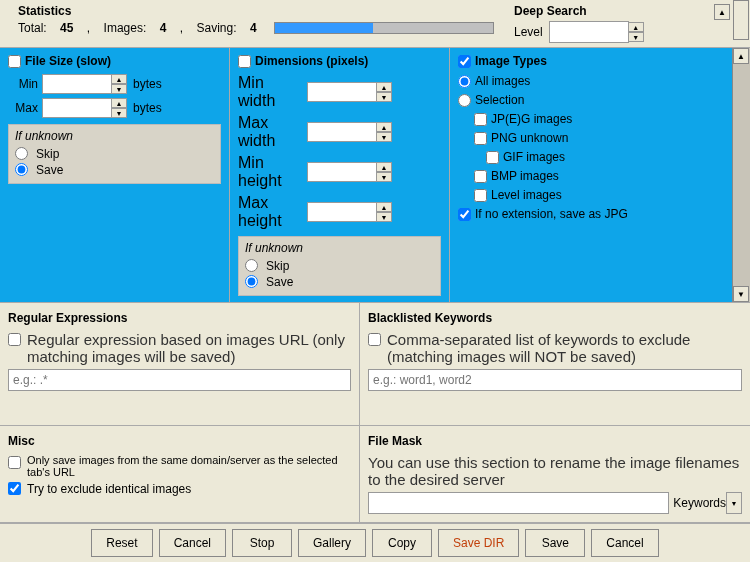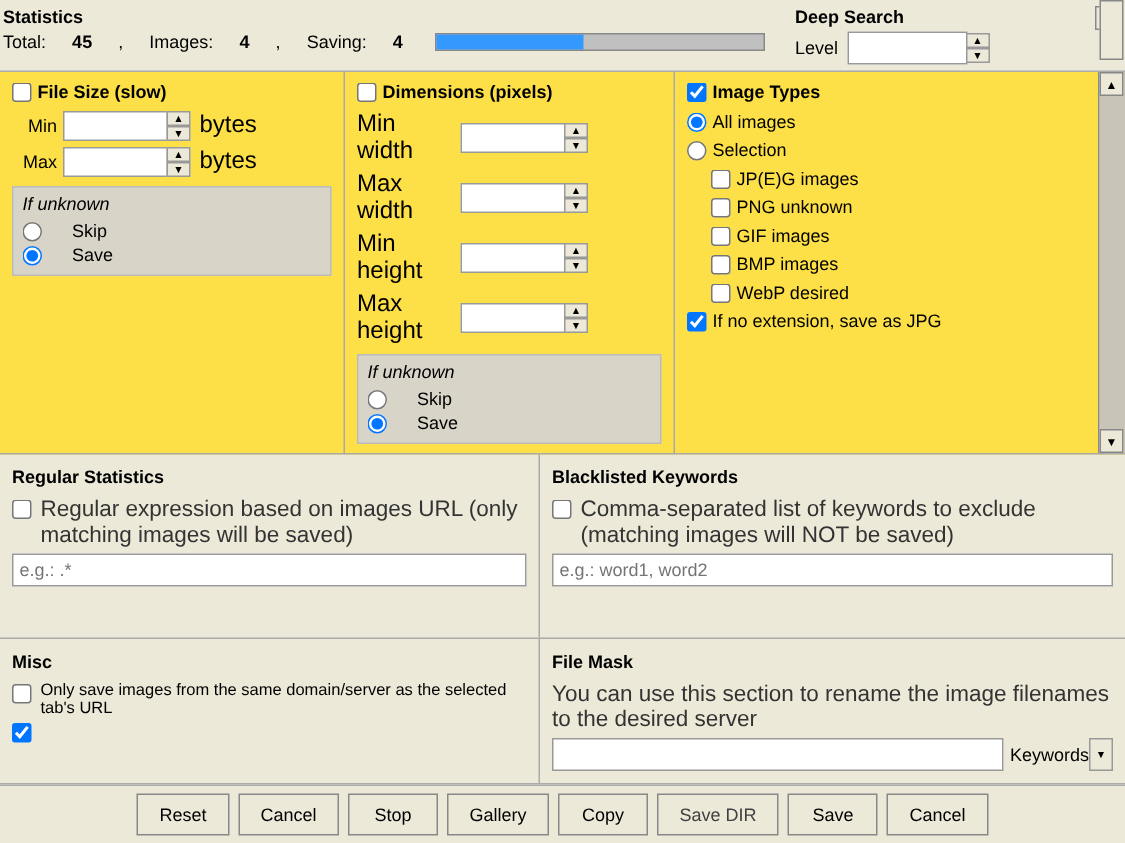--- a/index.html
+++ b/index.html
@@ -18,21 +18,21 @@
       background: #ece9d8;
       display: flex;
       flex-direction: column;
     }
 
     
     .top-bar {
       display: flex;
       background: #ece9d8;
       border-bottom: 1px solid #aaa;
-      padding: 4px 2px;
+      padding: 4px 18px;
       gap: 20px;
       align-items: flex-start;
     }
 
     .statistics-section {
       flex: 1;
     }
 
     .statistics-section .title {
       font-weight: bold;
@@ -83,21 +83,21 @@
       border: 1px solid #999;
       background: white;
       padding: 0 4px;
       font-size: 12px;
     }
 
     
     .options-row {
       display: flex;
       border-bottom: 1px solid #aaa;
-      background: #fde047;
+      background: #0ea5e9;
     }
 
     .file-size-box {
       width: 230px;
       border-right: 1px solid #aaa;
       padding: 6px 8px;
     }
 
     .dimensions-box {
       width: 220px;
@@ -134,41 +134,40 @@
     .num-input {
       width: 70px;
       height: 20px;
       border: 1px solid #999;
       background: white;
       padding: 0 4px;
       font-size: 12px;
     }
 
     .units-label {
-      font-size: 16px;
+      font-size: 12px;
       margin-left: 2px;
     }
 
     .if-unknown {
       margin-top: 6px;
       padding: 4px 6px;
       background: #d8d4c8;
       border: 1px solid #bbb;
     }
 
     .if-unknown-title {
       font-style: italic;
       margin-bottom: 4px;
       font-size: 12px;
     }
 
     .radio-row {
       display: flex;
-      align-items: center;
-      gap: 20px;
+      gap: 8px;
       margin-bottom: 2px;
     }
 
     
     .image-types-list {
       display: flex;
       flex-direction: column;
       gap: 3px;
     }
 
@@ -275,21 +274,21 @@
       height: 28px;
       padding: 0 14px;
       border: 1px solid #888;
       background: #ece9d8;
       cursor: pointer;
       font-size: 12px;
       min-width: 60px;
     }
 
     .btn:disabled {
-      color: #404040;
+      color: #c2410c;
       cursor: default;
     }
 
     .scrollbar-thumb {
       width: 16px;
       height: 40px;
       background: #ece9d8;
       border: 1px solid #888;
       position: absolute;
       top: 0;
@@ -511,51 +510,51 @@
           <span>Selection</span>
         </div>
         <div class="radio-group" style="margin-left:16px;">
           <input type="checkbox" style="">
           <span>JP(E)G images</span>
         </div>
         <div class="radio-group" style="margin-left:16px;">
           <input type="checkbox" style="">
           <span>PNG unknown</span>
         </div>
-        <div class="radio-group" style="margin-left:16px;">
+        <div class="radio-group" style="margin-left:28px;">
           <input type="checkbox" style="">
           <span>GIF images</span>
         </div>
         <div class="radio-group" style="margin-left:16px;">
           <input type="checkbox" style="">
           <span>BMP images</span>
         </div>
         <div class="radio-group" style="margin-left:16px;">
           <input type="checkbox" style="">
-          <span>WebP desired</span>
+          <span>Level images</span>
         </div>
         <div class="radio-group">
           <input type="checkbox" checked="" style="">
           <span>If no extension, save as JPG</span>
         </div>
       </div>
     </div>
 
     <div class="right-panel">
       <div class="scrollbar-arrow">▲</div>
       <div style="flex:1; background:#c8c4b8;">
         <div class="scrollbar-thumb"></div>
       </div>
       <div class="scrollbar-arrow">▼</div>
     </div>
   </div>
 
   <div class="lower-panels">
     <div class="regex-panel">
-      <div class="panel-title">Regular Statistics</div>
+      <div class="panel-title">Regular Expressions</div>
       <div class="panel-with-checkbox">
         <input type="checkbox" style="margin-top: 2px; flex-shrink: 0;">
         <div class="panel-desc">Regular expression based on images URL (only matching images will be saved)</div>
       </div>
       <input type="text" class="text-input" placeholder="e.g.: .*" style="">
     </div>
     <div class="blacklist-panel">
       <div class="panel-title">Blacklisted Keywords</div>
       <div class="panel-with-checkbox">
         <input type="checkbox" style="margin-top: 2px; flex-shrink: 0;">
@@ -567,20 +566,21 @@
 
   <div class="misc-filemask-row">
     <div class="misc-panel">
       <div class="panel-title">Misc</div>
       <div class="panel-with-checkbox" style="margin-bottom:4px;">
         <input type="checkbox" style="margin-top: 2px; flex-shrink: 0;">
         <span style="font-size:11px;">Only save images from the same domain/server as the selected tab's URL</span>
       </div>
       <div class="panel-with-checkbox">
         <input type="checkbox" checked="" style="flex-shrink: 0;">
+        <span>Try to exclude identical images</span>
       </div>
     </div>
     <div class="filemask-panel">
       <div class="panel-title">File Mask</div>
       <div class="panel-desc">You can use this section to rename the image filenames to the desired server</div>
       <div class="filemask-input-row">
         <input type="text" class="filemask-input" style="">
         <div style="display:flex; align-items:center;">
           <span style="font-size:12px;">Keywords</span>
           <button class="spin-btn" style="width:16px; height:22px;">▼</button>

